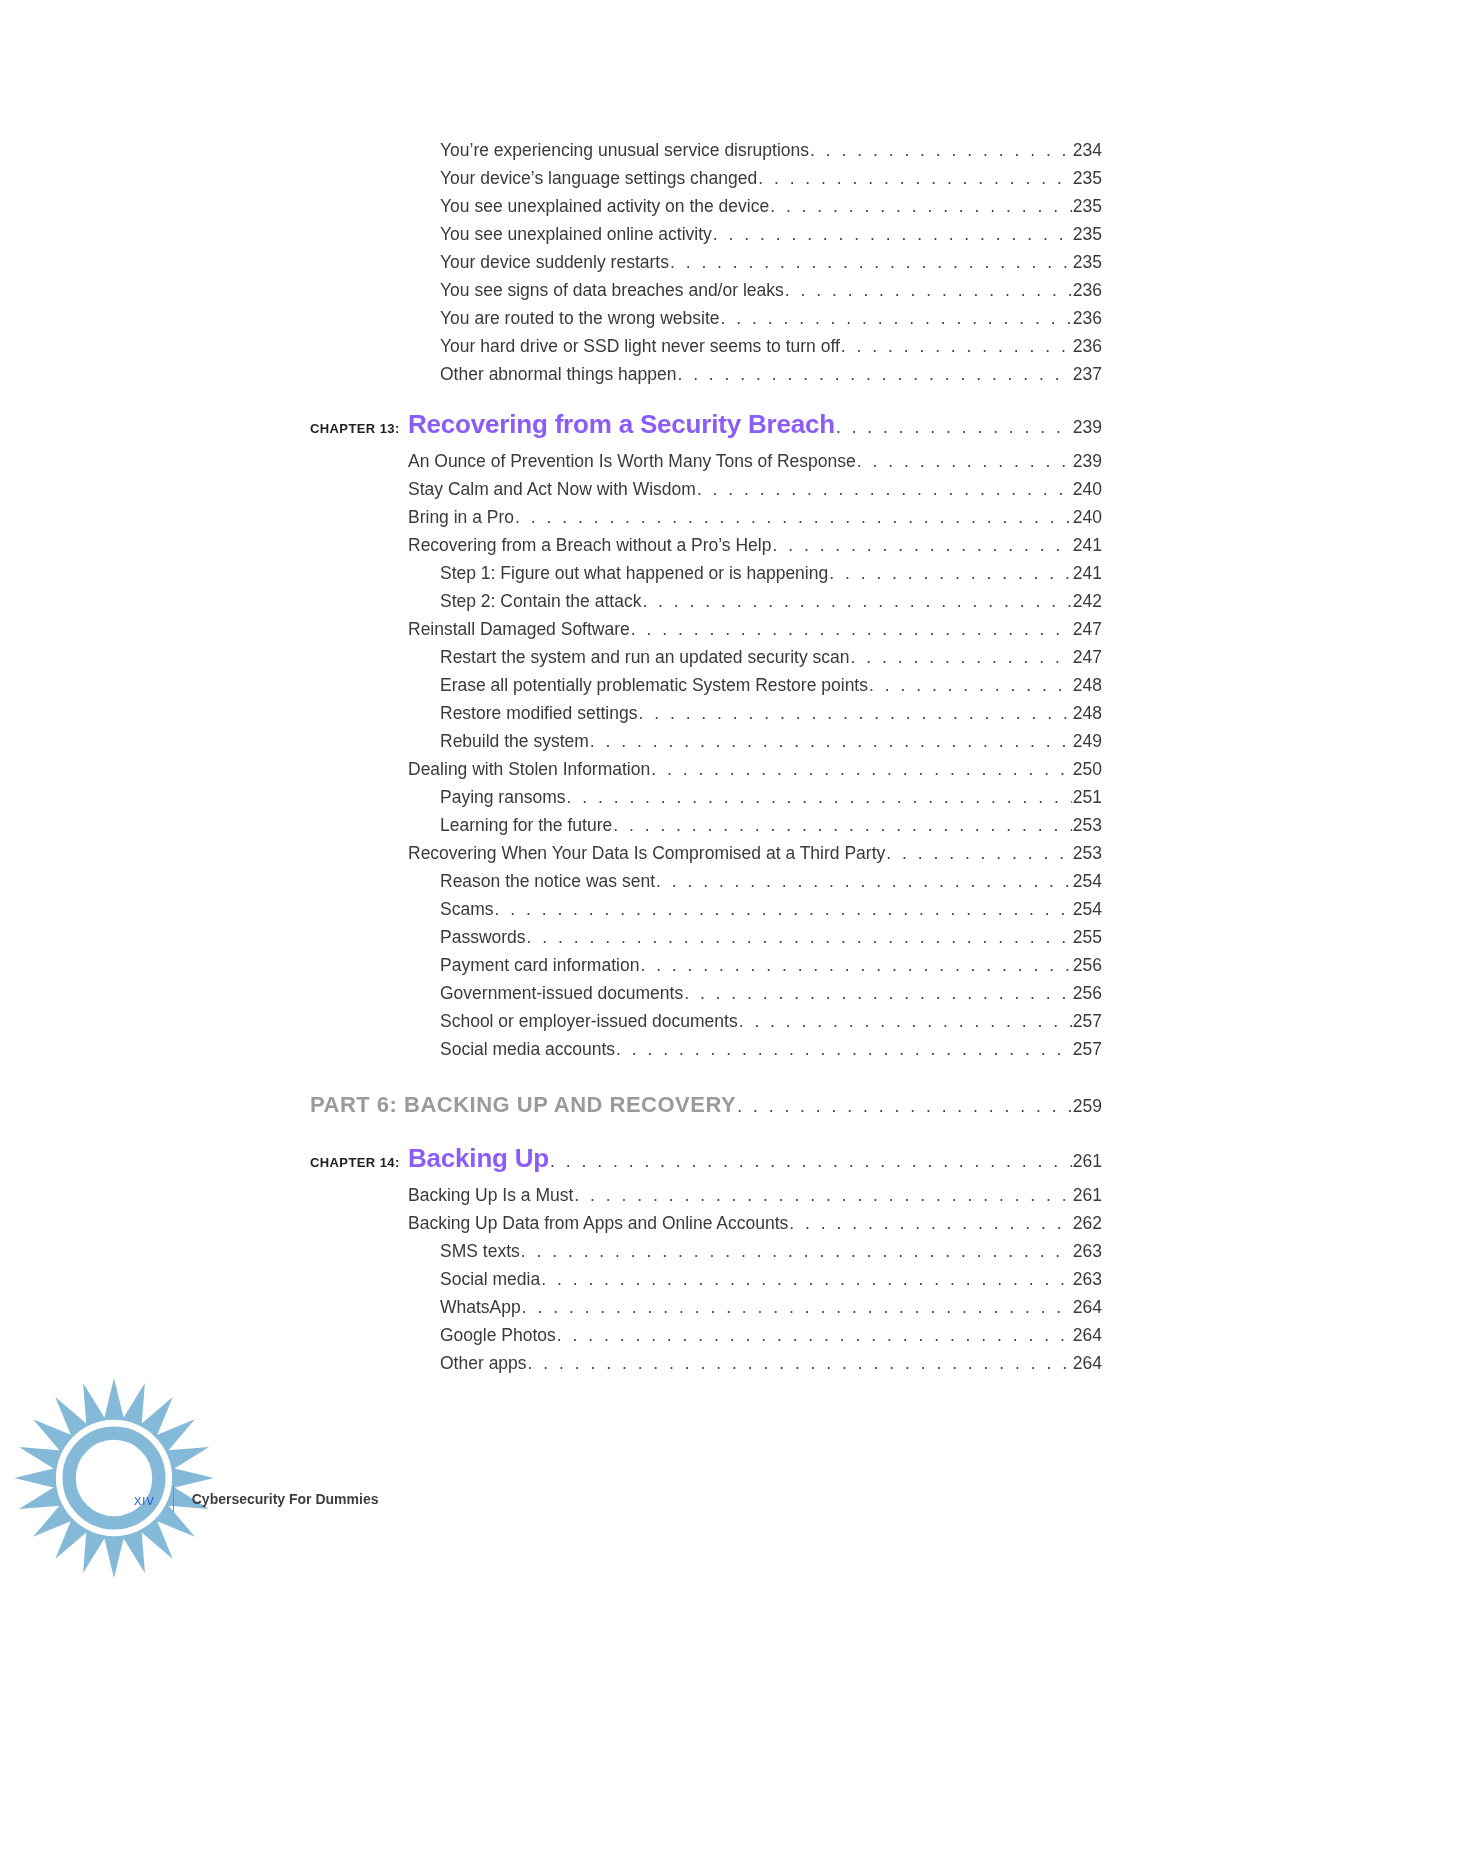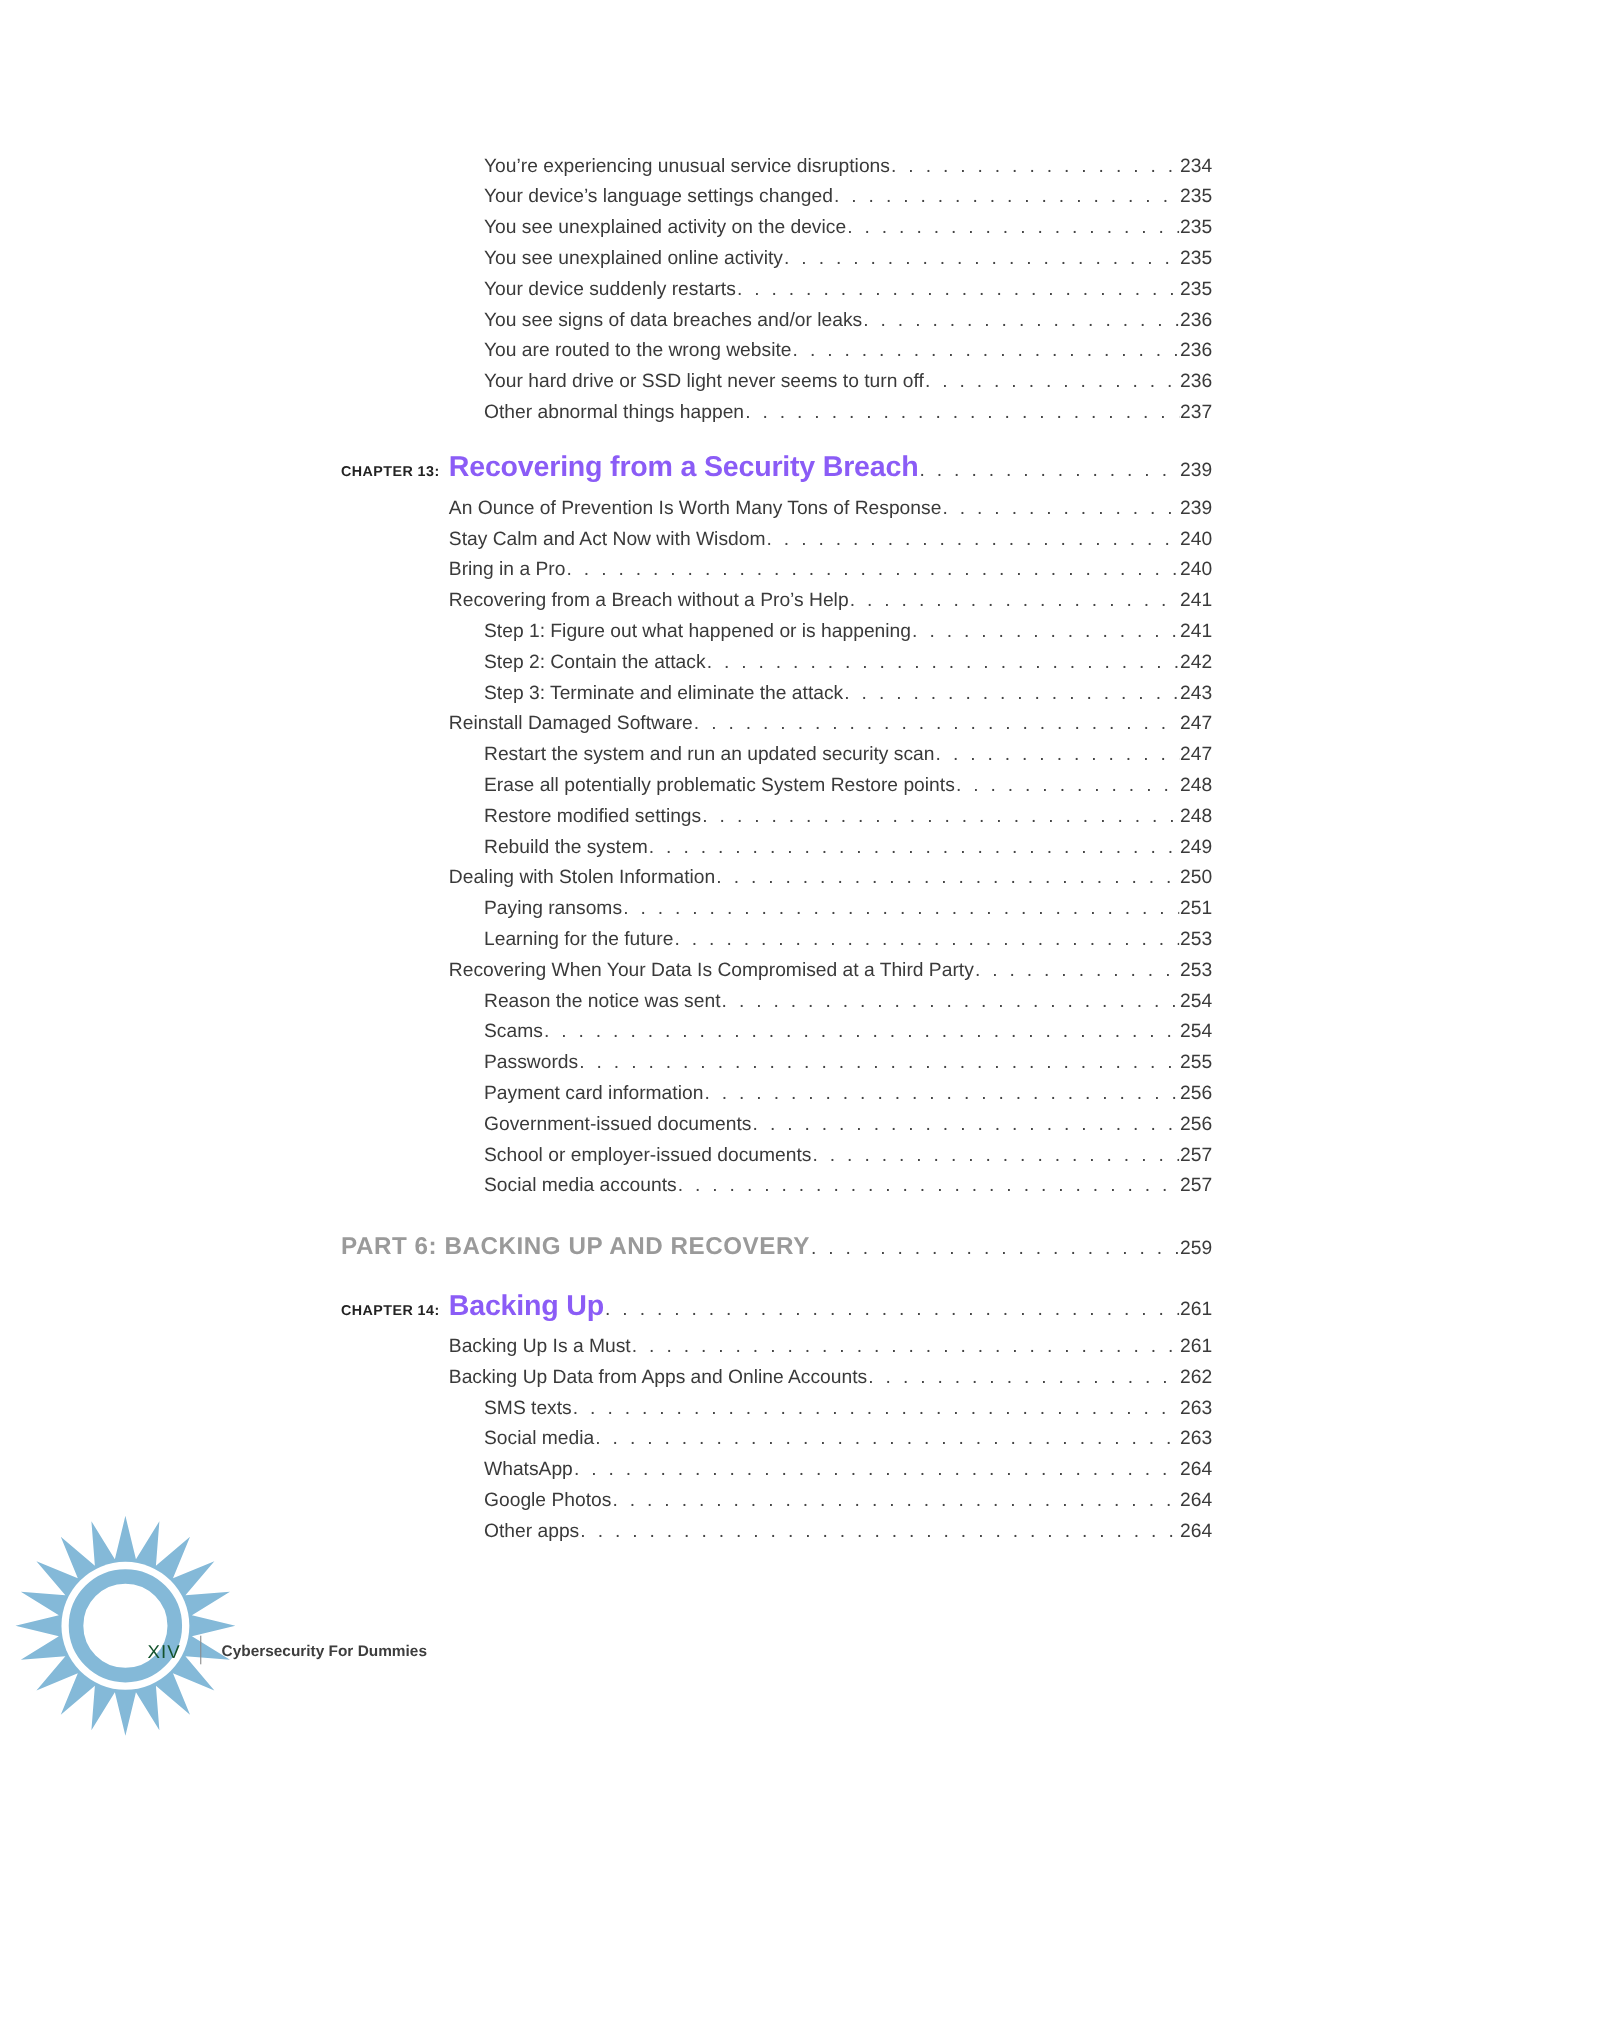--- a/index.html
+++ b/index.html
@@ -79,24 +79,24 @@
   
   .footer {
     position: absolute;
     left: 134px;
     top: 1486px;
     display: flex;
     align-items: center;
     z-index: 6;
   }
   .folio {
-    font-size: 24px;
+    font-size: 15px;
     font-variant: small-caps;
     letter-spacing: 1px;
-    color: #14532d;
+    color: #1d4ed8;
   }
   .vline {
     width: 1px;
     height: 26px;
     background: #8a8a8a;
     margin: 0 18px;
   }
   .book-title {
     font-size: 14px;
     font-weight: bold;
@@ -227,25 +227,20 @@
       <div class="row sub">
         <span class="title">Step 1: Figure out what happened or is happening</span>
         <span class="dots"></span>
         <span class="pagenum">241</span>
       </div>
       <div class="row sub">
         <span class="title">Step 2: Contain the attack</span>
         <span class="dots"></span>
         <span class="pagenum">242</span>
       </div>
-      <div class="row sub">
-        <span class="title">Step 3: Terminate and eliminate the attack</span>
-        <span class="dots"></span>
-        <span class="pagenum">243</span>
-      </div>
       <div class="row section">
         <span class="title">Reinstall Damaged Software</span>
         <span class="dots"></span>
         <span class="pagenum">247</span>
       </div>
       <div class="row sub">
         <span class="title">Restart the system and run an updated security scan</span>
         <span class="dots"></span>
         <span class="pagenum">247</span>
       </div>

